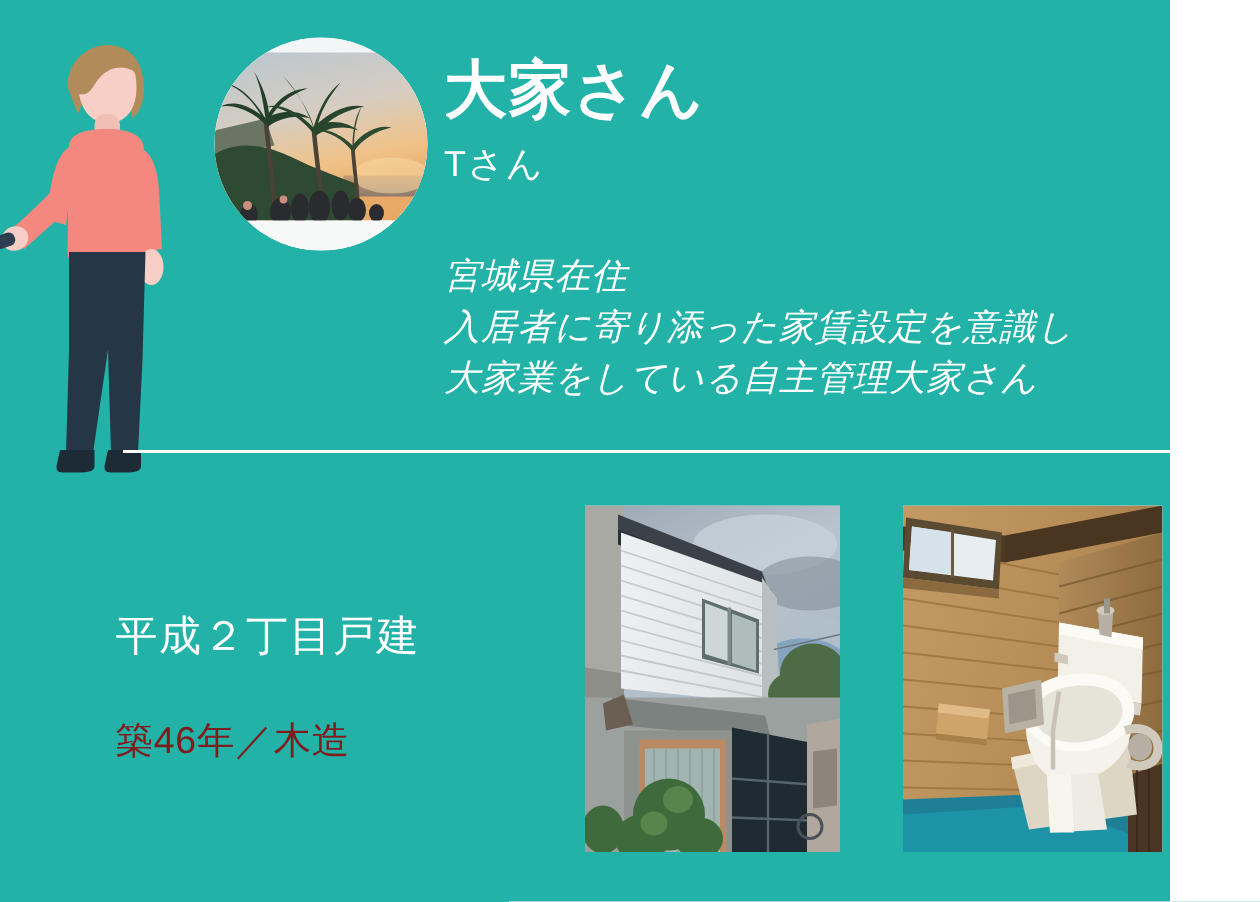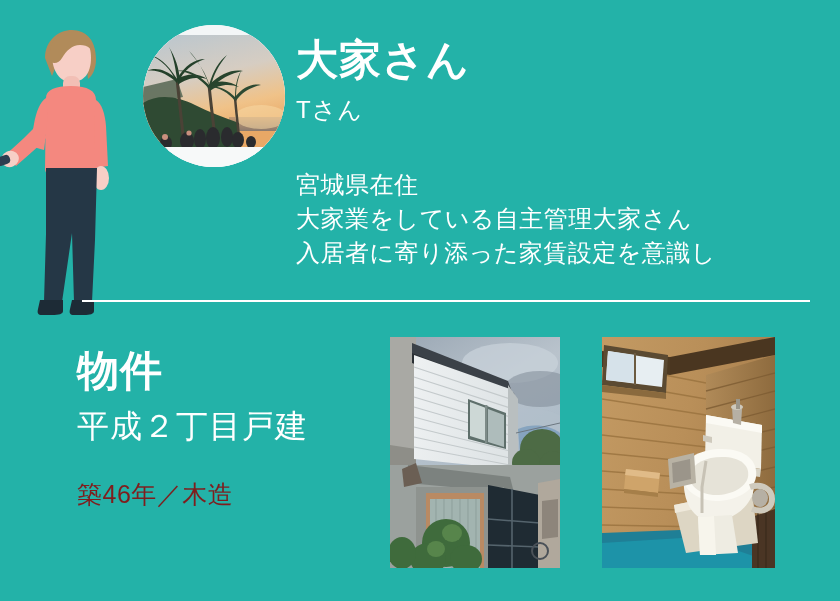--- a/index.html
+++ b/index.html
@@ -4,21 +4,21 @@
 <style>
   * { margin:0; padding:0; box-sizing:border-box; }
   html, body {
     width:840px; height:601px;
     overflow:hidden;
     background:#ffffff;
     font-family:"Liberation Sans", sans-serif;
   }
   #slide {
     position:relative;
-    width:840px; height:601px;
+    width:780px; height:601px;
     background:#23b2a8;
     overflow:hidden;
   }
 
   
   .person { position:absolute; left:0px; top:18px; width:125px; height:300px; }
 
   
   .avatar-wrap {
     position:absolute; left:143px; top:25px;
@@ -40,39 +40,40 @@
     position:absolute; left:296px; top:96px;
     font-size:24px; font-weight:normal; color:#ffffff;
     letter-spacing:1px; line-height:1.15;
     white-space:nowrap;
   }
   .owner-desc {
     position:absolute; left:296px; top:168px;
     font-size:24px; font-weight:normal; color:#ffffff;
     line-height:1.42; letter-spacing:0.5px;
     white-space:nowrap;
+    font-style:italic;
   }
 
   
   .divider {
     position:absolute; left:82px; top:300px;
     width:728px; height:2px;
     background:#ffffff;
   }
 
   
   .prop-title {
     position:absolute; left:77px; top:347px;
     font-size:42px; font-weight:bold; color:#ffffff;
     letter-spacing:1px; line-height:1.15;
     white-space:nowrap;
   }
   .prop-sub {
     position:absolute; left:77px; top:407px;
-    font-size:32px; font-weight:normal; color:#ffffff;
+    font-size:28px; font-weight:normal; color:#ffffff;
     letter-spacing:1px; line-height:1.2;
     white-space:nowrap;
   }
   .prop-notes {
     position:absolute; left:77px; top:476px;
     font-size:25px; font-weight:normal; color:#7f1d1d;
     letter-spacing:0.5px; line-height:1.45;
     white-space:nowrap;
   }
 
@@ -185,27 +186,26 @@
       </g>
 
       <rect x="0" y="122" width="142" height="20" fill="#f7f9f9"></rect>
     </svg>
   </div>
 
   <div class="owner-title">大家さん</div>
   <div class="owner-name">Tさん</div>
   <div class="owner-desc">
     <div>宮城県在住</div>
+    <div>入居者に寄り添った家賃設定を意識し</div>
     <div>大家業をしている自主管理大家さん</div>
-    <div>入居者に寄り添った家賃設定を意識し</div>
   </div>
 
   <div class="divider"></div>
 
-  <div class="prop-title">物件</div>
   <div class="prop-sub">平成２丁目戸建</div>
   <div class="prop-notes">
     <div>築46年／木造</div>
   </div>
 
   <div class="photo" id="photo-house">
     <svg viewBox="0 0 170 231" xmlns="http://www.w3.org/2000/svg" preserveAspectRatio="none">
       <defs>
         <linearGradient id="skyh" x1="0" y1="0" x2="0.4" y2="1">
           <stop offset="0%" stop-color="#9aa7b4"></stop>

